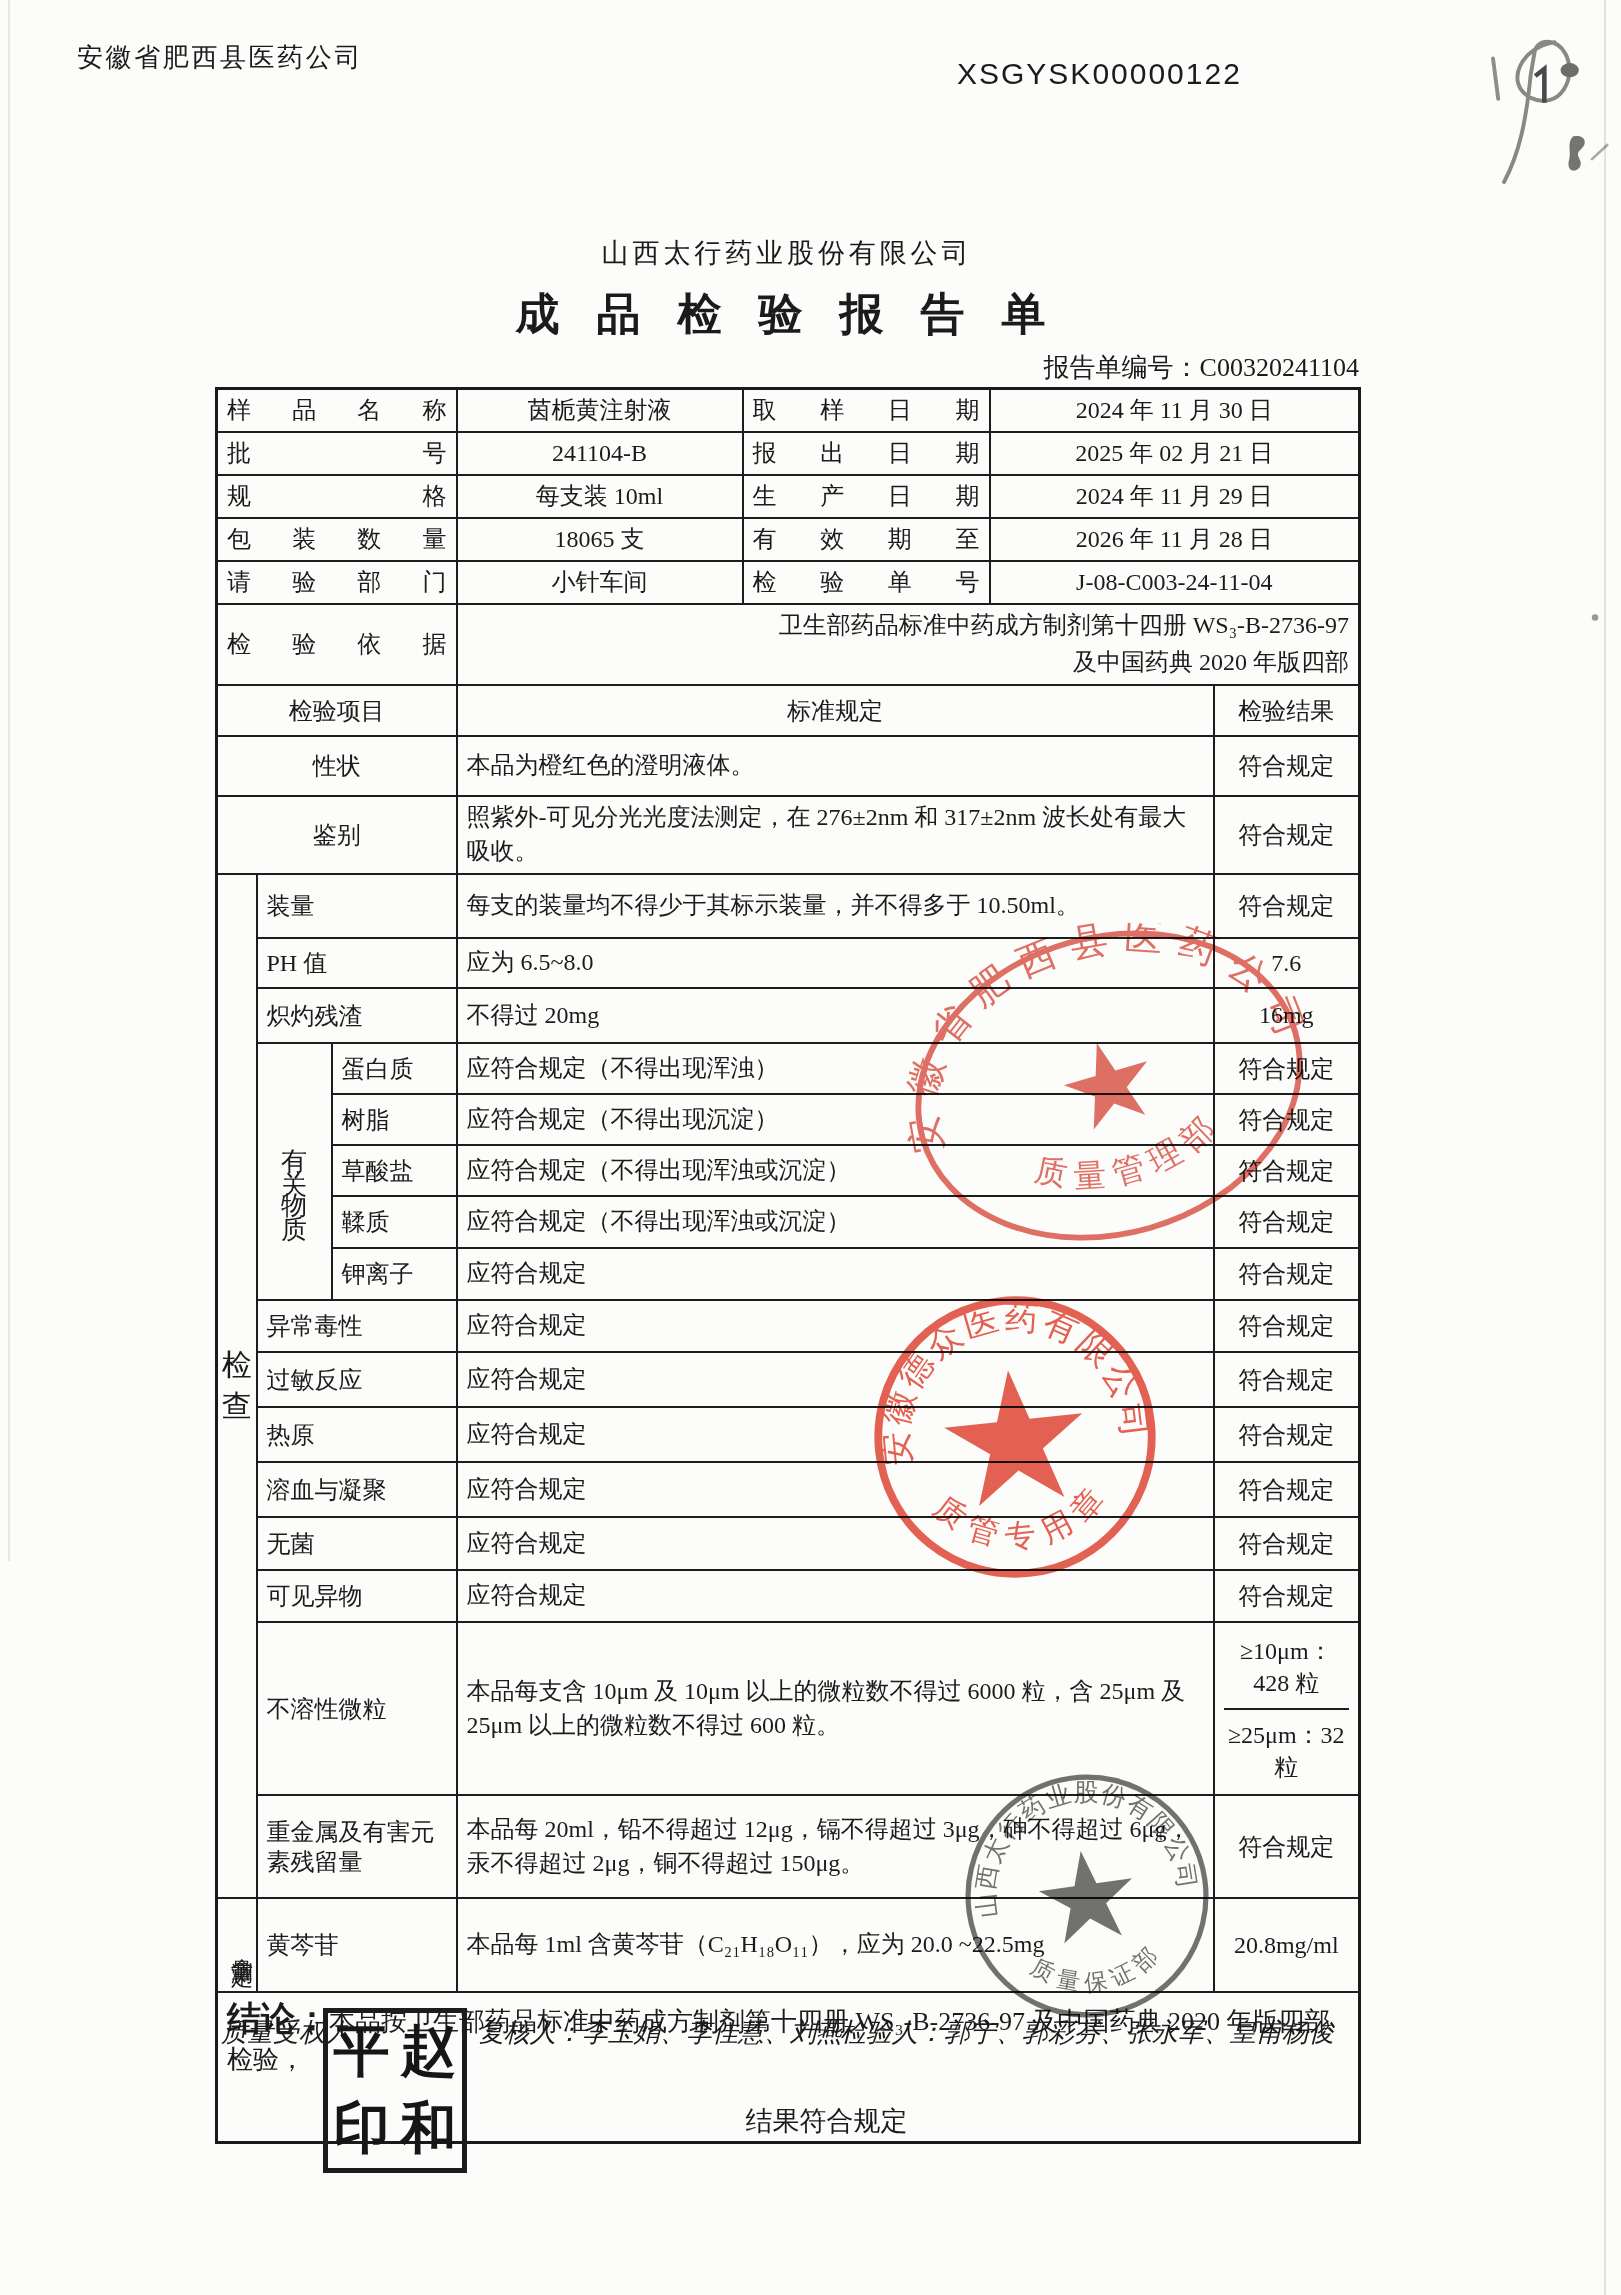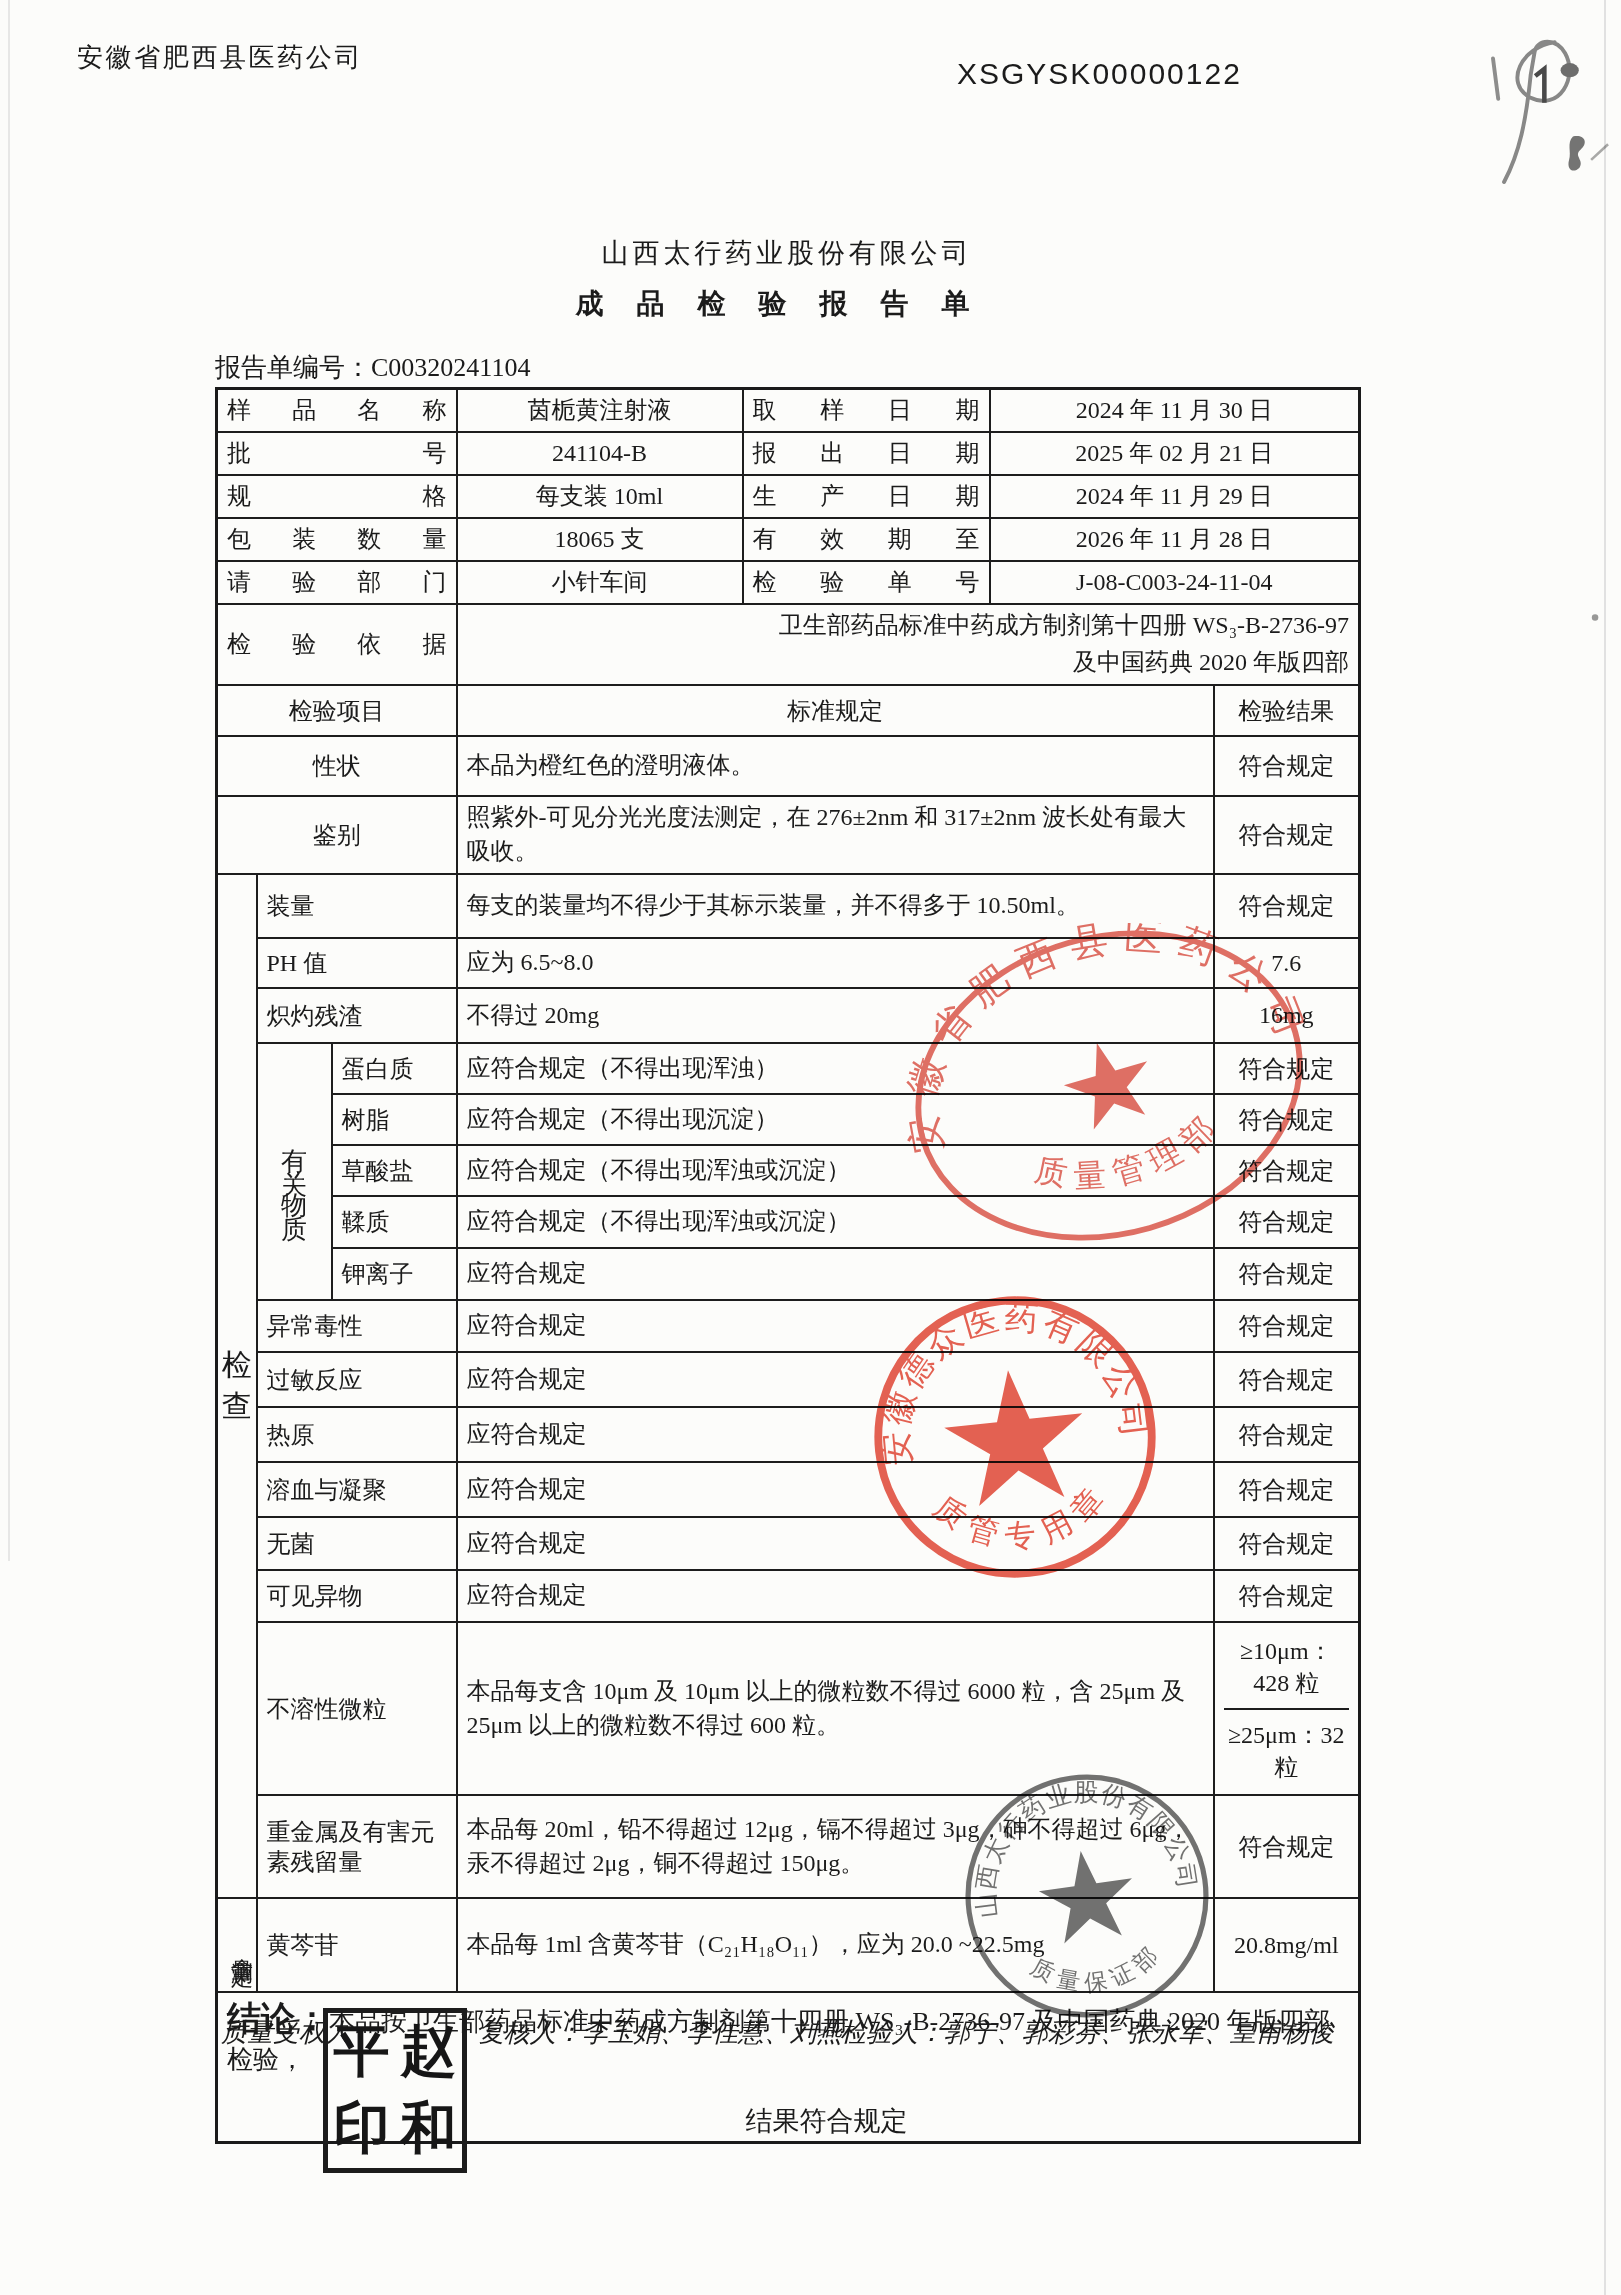--- a/index.html
+++ b/index.html
@@ -6,22 +6,22 @@
   .page{position:relative;width:1622px;height:2295px;background:#fcfcfa;overflow:hidden;
         font-family:"Liberation Serif","DejaVu Serif",serif;color:#1b1b1b;}
   
   .edge-right{position:absolute;right:15.6px;top:0;width:2.6px;height:2295px;background:#d6d6d6;opacity:.7;}
   .edge-left{position:absolute;left:7.8px;top:0;width:2px;height:1561px;background:#d9d9d9;opacity:.6;}
 
   .hdr-left{position:absolute;left:77px;top:40px;font-size:26px;letter-spacing:2.6px;}
   .hdr-right{position:absolute;left:957px;top:57px;font-size:30px;letter-spacing:2px;
              font-family:"Liberation Sans","DejaVu Sans",sans-serif;}
   .issuer{position:absolute;left:215px;top:235px;width:1144px;text-align:center;font-size:27px;letter-spacing:3.9px;}
-  .title{position:absolute;left:207px;top:285px;width:1144px;text-align:center;font-size:28px;font-weight:bold;letter-spacing:13px;}
-  .report-no{position:absolute;left:215px;top:350px;width:1144px;text-align:left;font-size:26px;}
+  .title{position:absolute;left:215px;top:285px;width:1144px;text-align:center;font-size:44px;font-weight:bold;letter-spacing:13px;}
+  .report-no{position:absolute;left:215px;top:350px;width:1144px;text-align:right;font-size:26px;}
 
   table.doc{position:absolute;left:215px;top:387px;width:1144px;border-collapse:collapse;table-layout:fixed;}
   table.doc{border:3.3px solid #1a1a1a;}
   table.doc td{border:2px solid #1d1d1d;border-top-width:2.6px;border-bottom-width:2.6px;
                font-size:24px;padding:2.6px 9px;overflow:hidden;}
   td.lblj{text-align:justify;text-align-last:justify;padding:2.6px 17px;font-size:25px;}
   td.valc{text-align:center;font-size:25px;margin-left:9px;}
   td.hd{text-align:center;font-size:26px;}
   td.itmc{text-align:center;font-size:26px;}
   td.itml{text-align:left;font-size:25px;padding-left:13px;line-height:1.25;}

